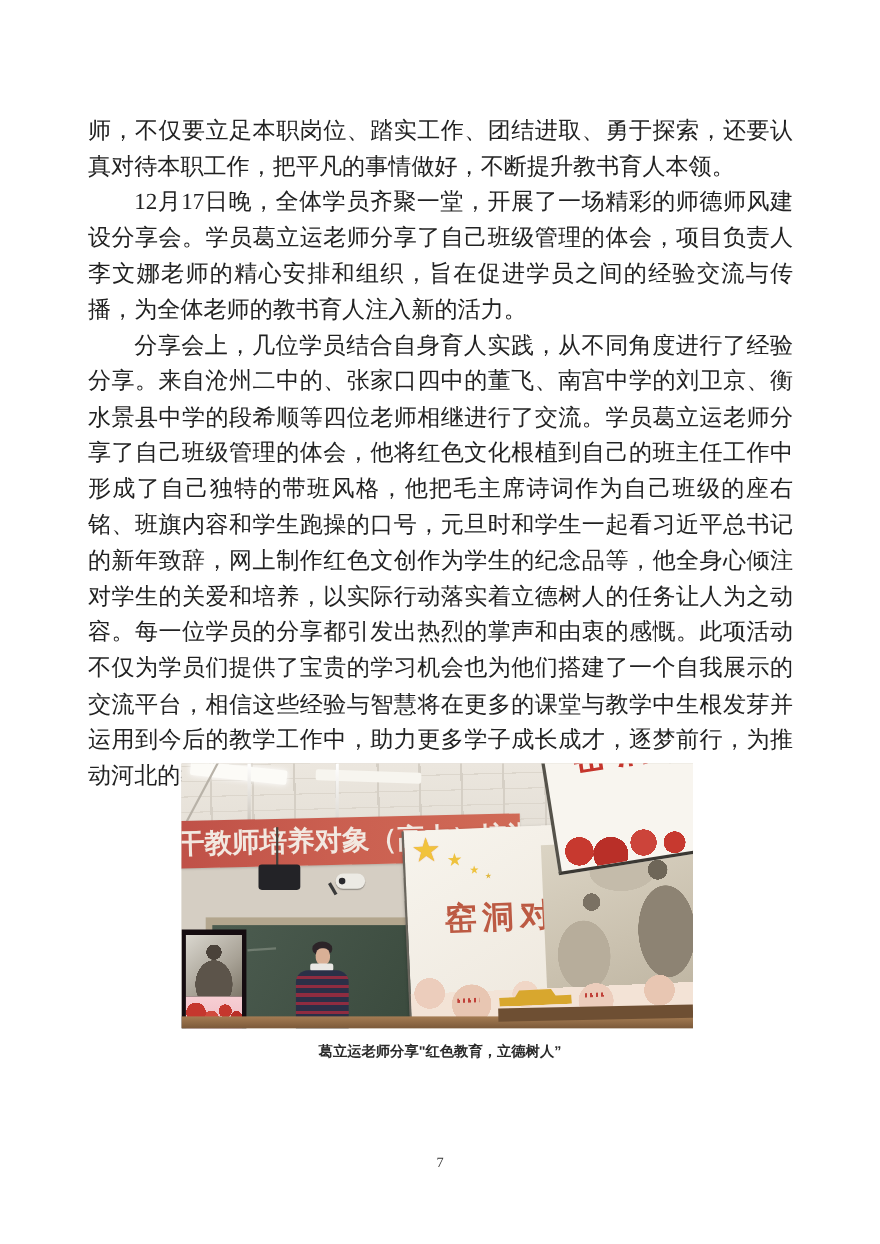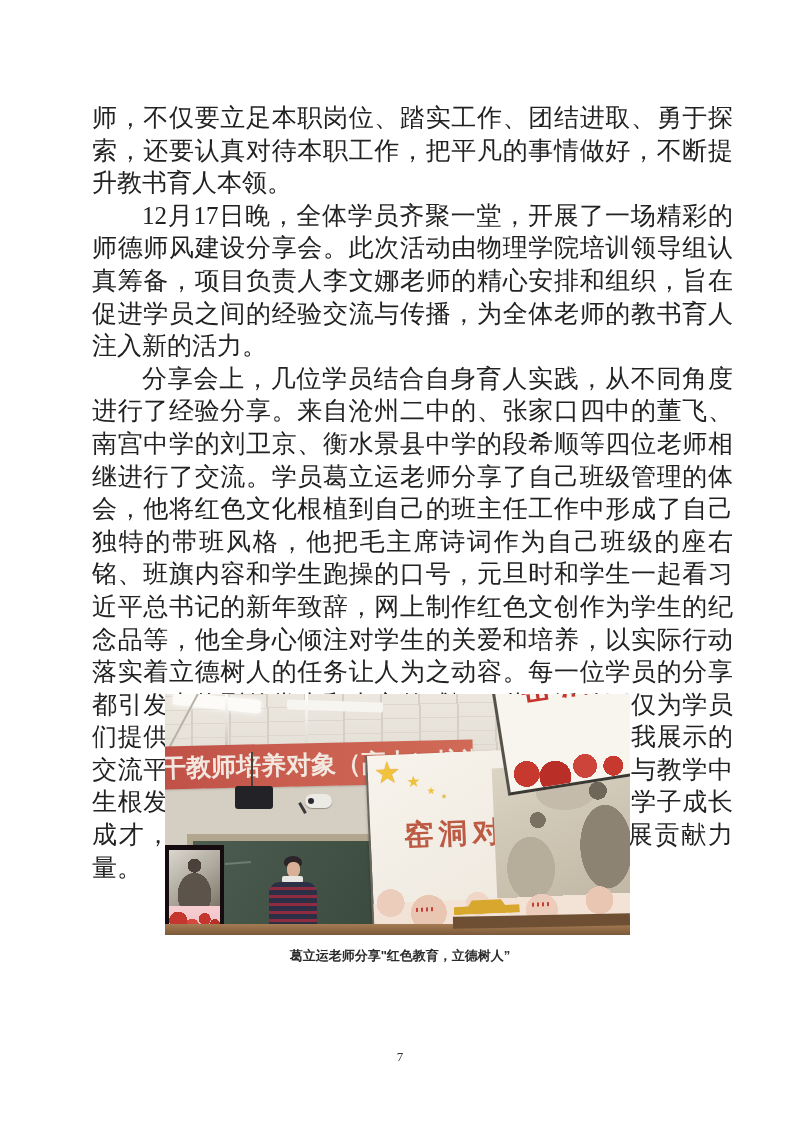--- a/index.html
+++ b/index.html
@@ -11,22 +11,22 @@
   }
   .page {
     position: relative;
     width: 800px; height: 1131px;
     background: #ffffff;
     overflow: hidden;
   }
   
   .body-text {
     position: absolute;
-    left: 92px; top: 102px; width: 641px;
-    font-size: 25px; line-height: 32.6px;
+    left: 80px; top: 102px; width: 641px;
+    font-size: 21px; line-height: 32.6px;
     color: #222222;
     text-align: justify;
   }
   .body-text p { margin: 0; }
   .body-text p.indent { text-indent: 2em; }
 
   
   .photo {
     position: absolute;
     left: 165px; top: 694px;
@@ -200,21 +200,21 @@
     font-size: 13px; color: #333333;
   }
 </style>
 </head>
 <body>
 
 <div class="page">
 
   <div class="body-text">
     <p>师，不仅要立足本职岗位、踏实工作、团结进取、勇于探索，还要认真对待本职工作，把平凡的事情做好，不断提升教书育人本领。</p>
-    <p class="indent">12月17日晚，全体学员齐聚一堂，开展了一场精彩的师德师风建设分享会。此次活动由物理学院培训领导组认真筹备，项目负责人李文娜老师的精心安排和组织，旨在促进学员之间的经验交流与传播，为全体老师的教书育人注入新的活力。</p>
+    <p class="indent">12月17日晚，全体学员齐聚一堂，开展了一场精彩的师德师风建设分享会。学员葛立运老师分享了自己班级管理的体会，项目负责人李文娜老师的精心安排和组织，旨在促进学员之间的经验交流与传播，为全体老师的教书育人注入新的活力。</p>
     <p class="indent">分享会上，几位学员结合自身育人实践，从不同角度进行了经验分享。来自沧州二中的、张家口四中的董飞、南宫中学的刘卫京、衡水景县中学的段希顺等四位老师相继进行了交流。学员葛立运老师分享了自己班级管理的体会，他将红色文化根植到自己的班主任工作中形成了自己独特的带班风格，他把毛主席诗词作为自己班级的座右铭、班旗内容和学生跑操的口号，元旦时和学生一起看习近平总书记的新年致辞，网上制作红色文创作为学生的纪念品等，他全身心倾注对学生的关爱和培养，以实际行动落实着立德树人的任务让人为之动容。每一位学员的分享都引发出热烈的掌声和由衷的感慨。此项活动不仅为学员们提供了宝贵的学习机会也为他们搭建了一个自我展示的交流平台，相信这些经验与智慧将在更多的课堂与教学中生根发芽并运用到今后的教学工作中，助力更多学子成长成才，逐梦前行，为推动河北的教育事业的发展贡献力量。</p>
   </div>
 
   <div class="photo">
     <div class="ceiling"></div>
     <div class="light-fixture-1"></div>
     <div class="light-fixture-2"></div>
     <div class="rod-1"></div>
     <div class="rod-2"></div>
     <div class="rod-3"></div>

